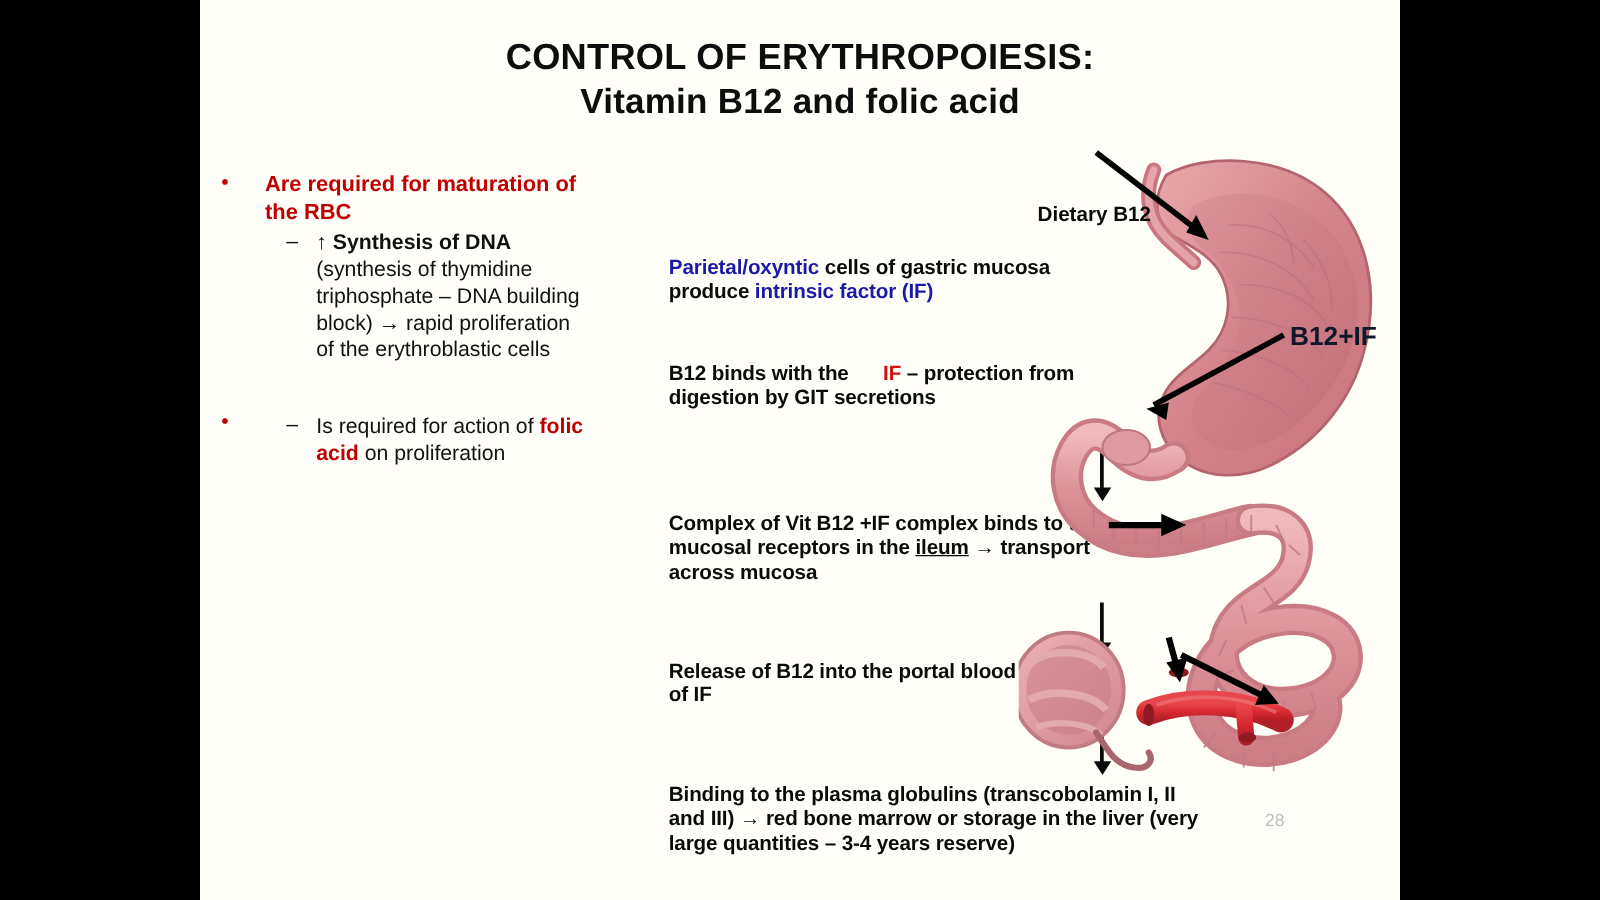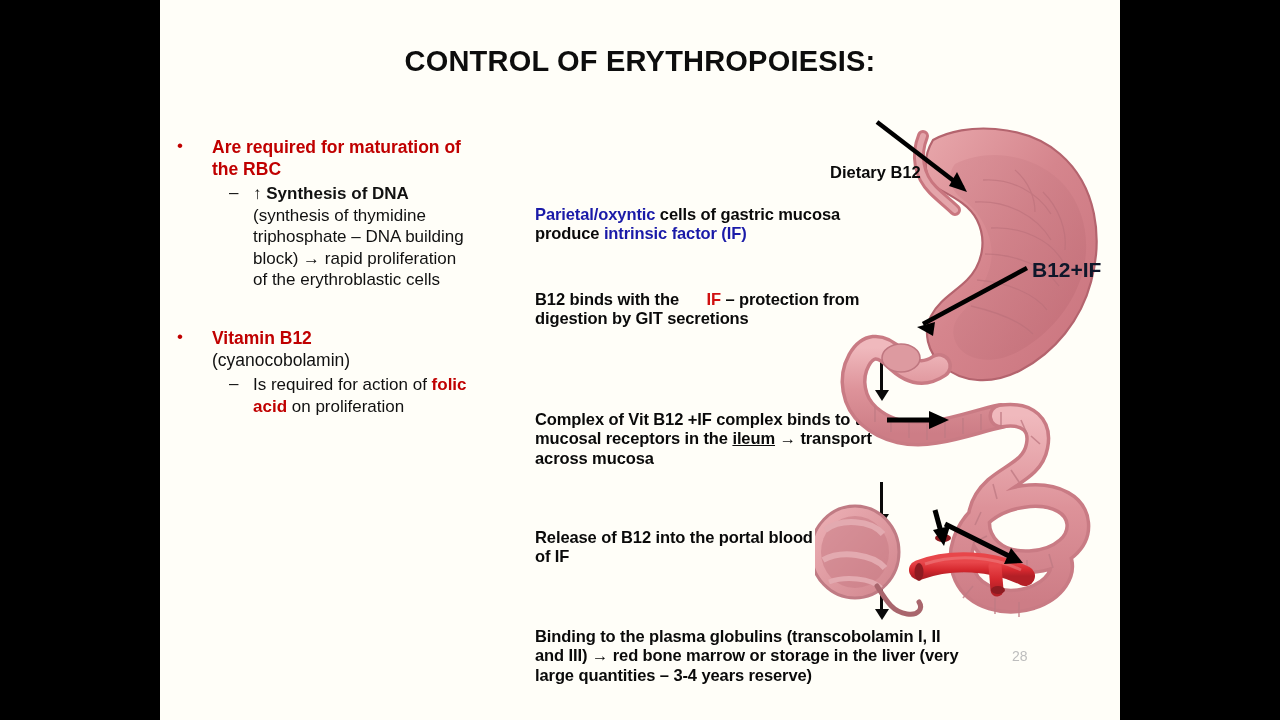--- a/index.html
+++ b/index.html
@@ -28,21 +28,21 @@
   #slide {
     position: absolute;
     left: 160px; top: 0;
     width: 960px; height: 720px;
     background: #FFFEF8;
   }
 
   
   .title-block {
     position: absolute;
-    left: 0; top: 44px;
+    left: 0; top: 29px;
     width: 960px;
     text-align: center;
     color: #0d0d0d;
     font-weight: bold;
     line-height: 1.20;
   }
   .title-line1 { font-size: 29px; letter-spacing: .2px; }
   .title-line2 { font-size: 28px; letter-spacing: .2px; }
 
   
@@ -167,39 +167,39 @@
 
 <div id="screen">
 
   <div class="bar-left"></div>
   <div class="bar-right"></div>
 
   <div id="slide">
 
     <div class="title-block">
       <div class="title-line1">CONTROL OF ERYTHROPOIESIS:</div>
+      <div class="title-line2">Vitamin B12 and folic acid</div>
     </div>
 
     <div class="left-col">
 
       <div class="l1">
         <span class="marker">•</span>
         <span class="txt">Are required for maturation of the RBC</span>
       </div>
 
       <div class="l2">
         <span class="marker">–</span>
         <span class="txt"><b><span>↑</span> <span>Synthesis of DNA</span></b> <span>(synthesis of thymidine triphosphate – DNA building block) → rapid proliferation of the erythroblastic cells</span></span>
       </div>
 
       <div class="gap-big"></div>
 
       <div class="l1">
         <span class="marker">•</span>
-        <span class="txt"><span>Vitamin B12</span><br><span style="color:#111;font-weight:normal">(cyanocobolamin)</span></span>
       </div>
 
       <div class="l2">
         <span class="marker">–</span>
         <span class="txt"><span>Is required for action of </span><span class="red">folic acid</span><span> on proliferation</span></span>
       </div>
 
     </div>
 
     <div class="flow">

